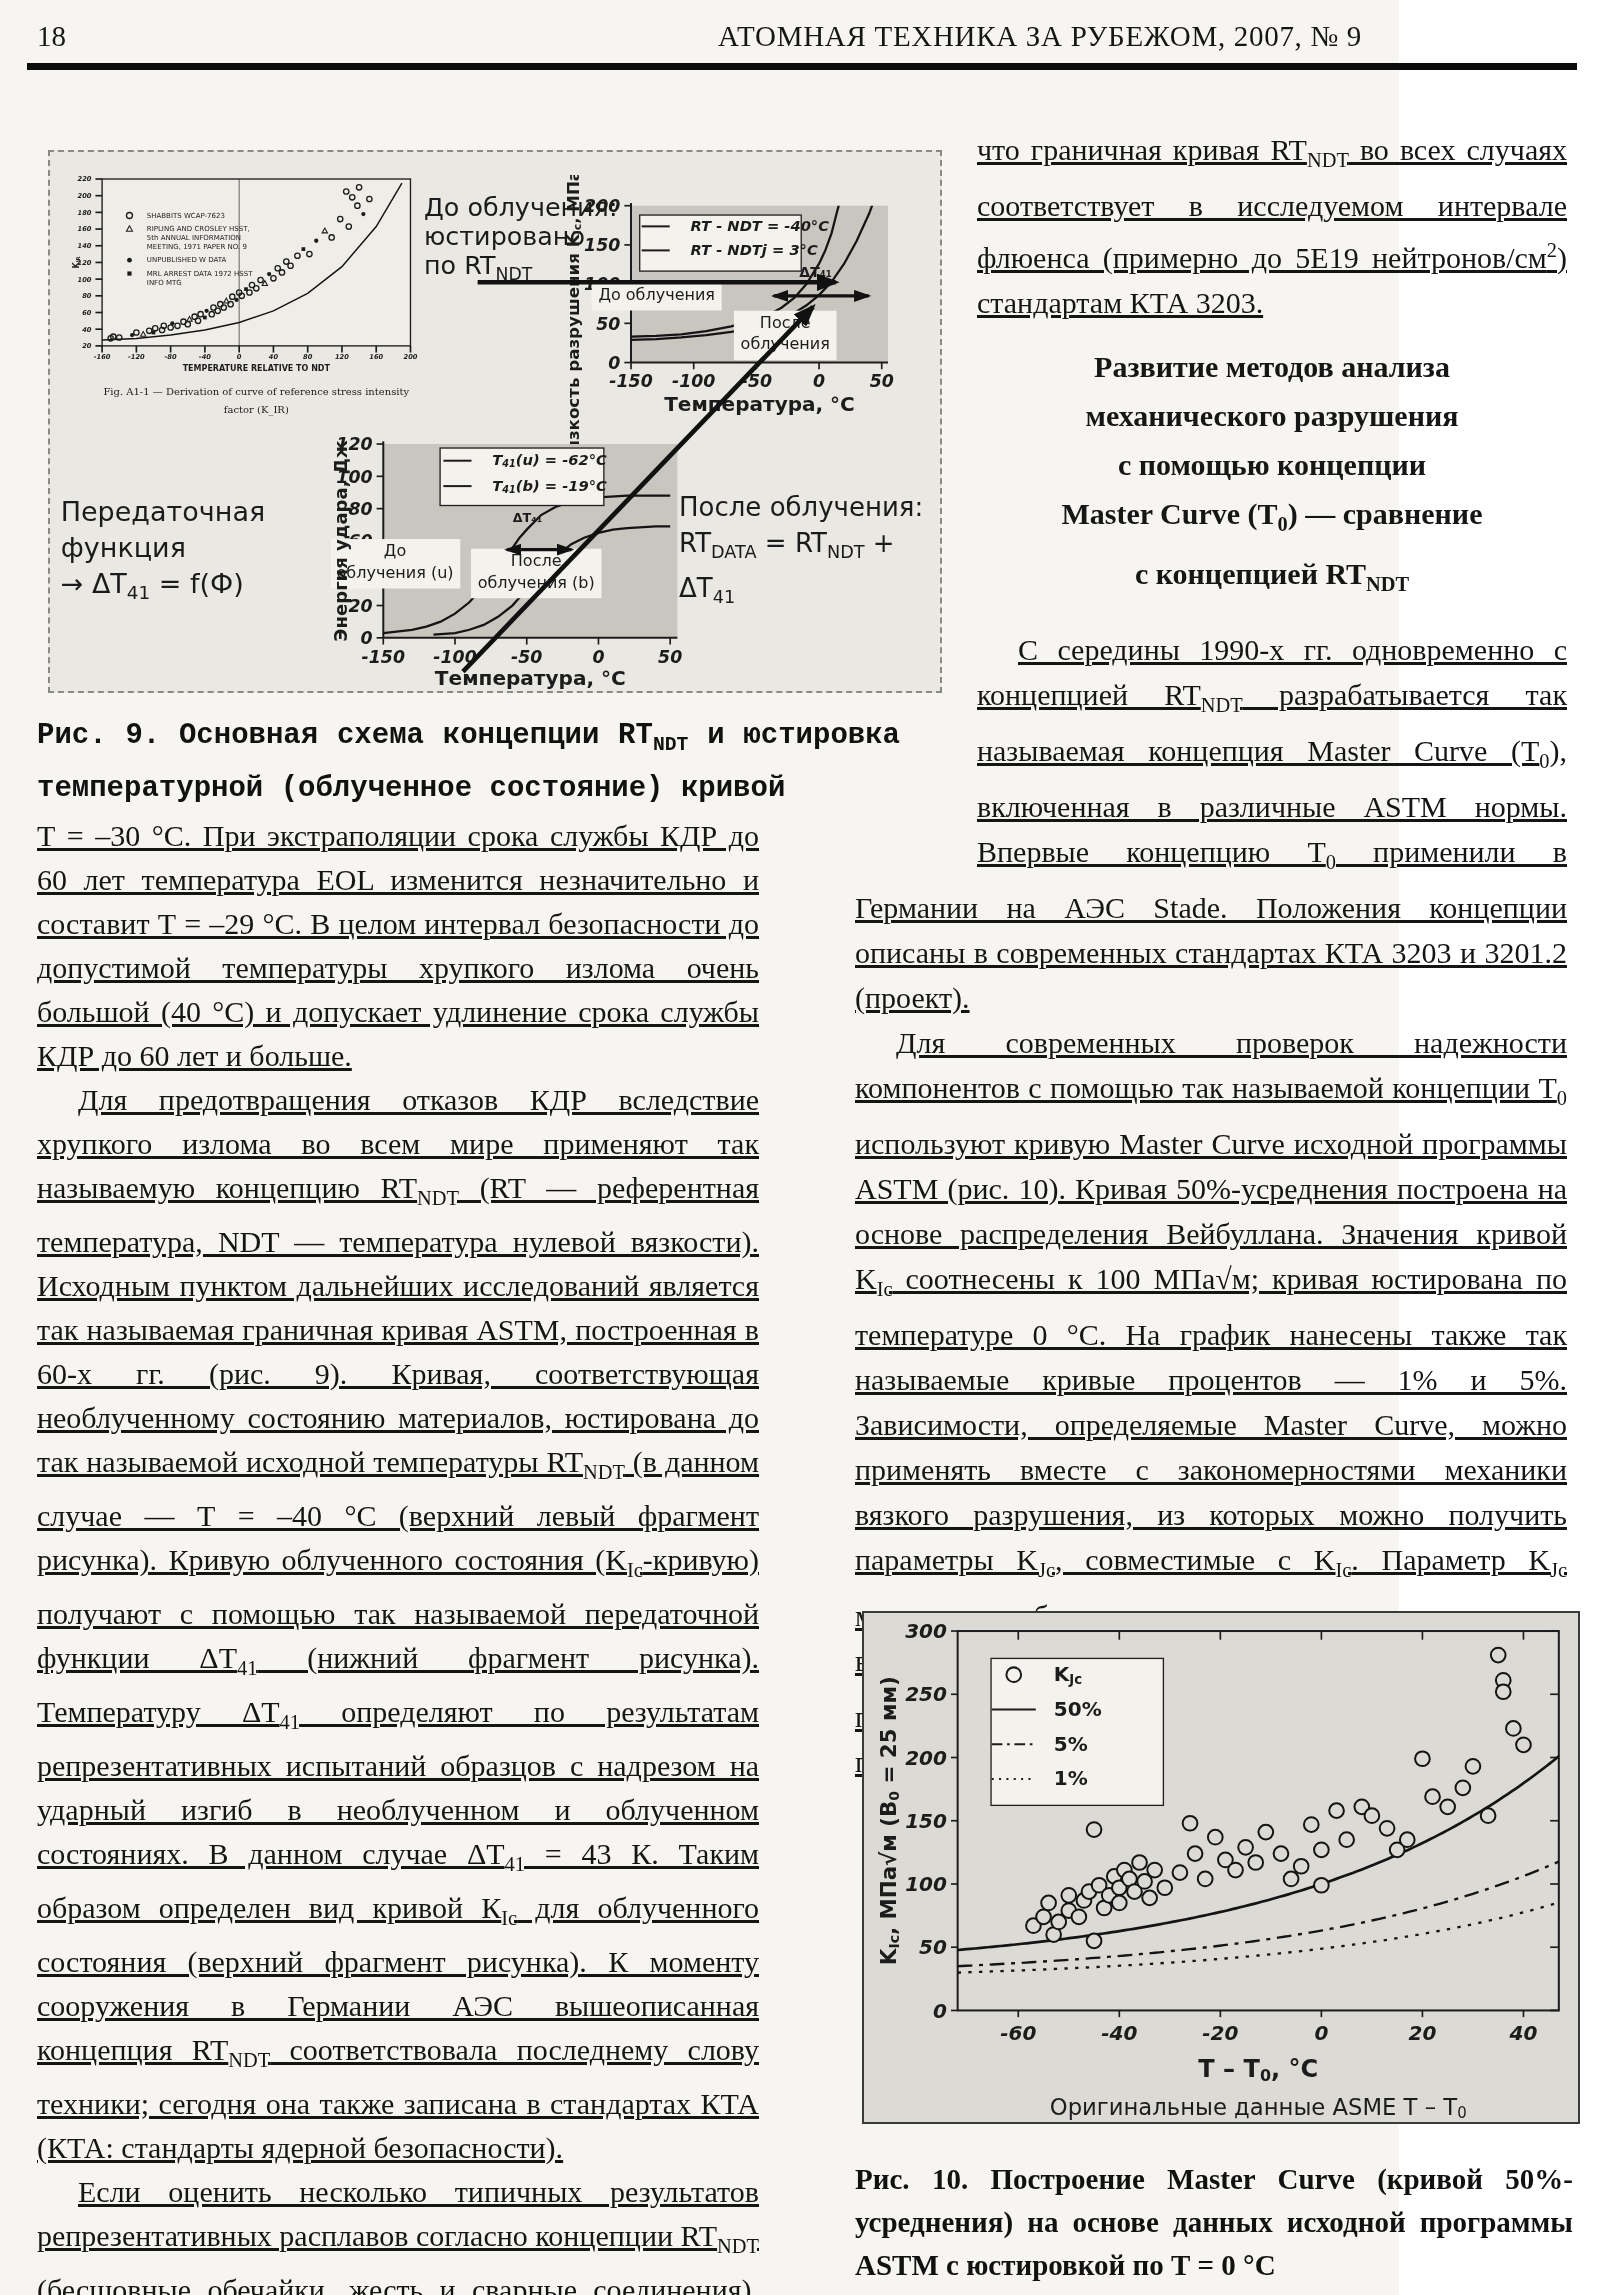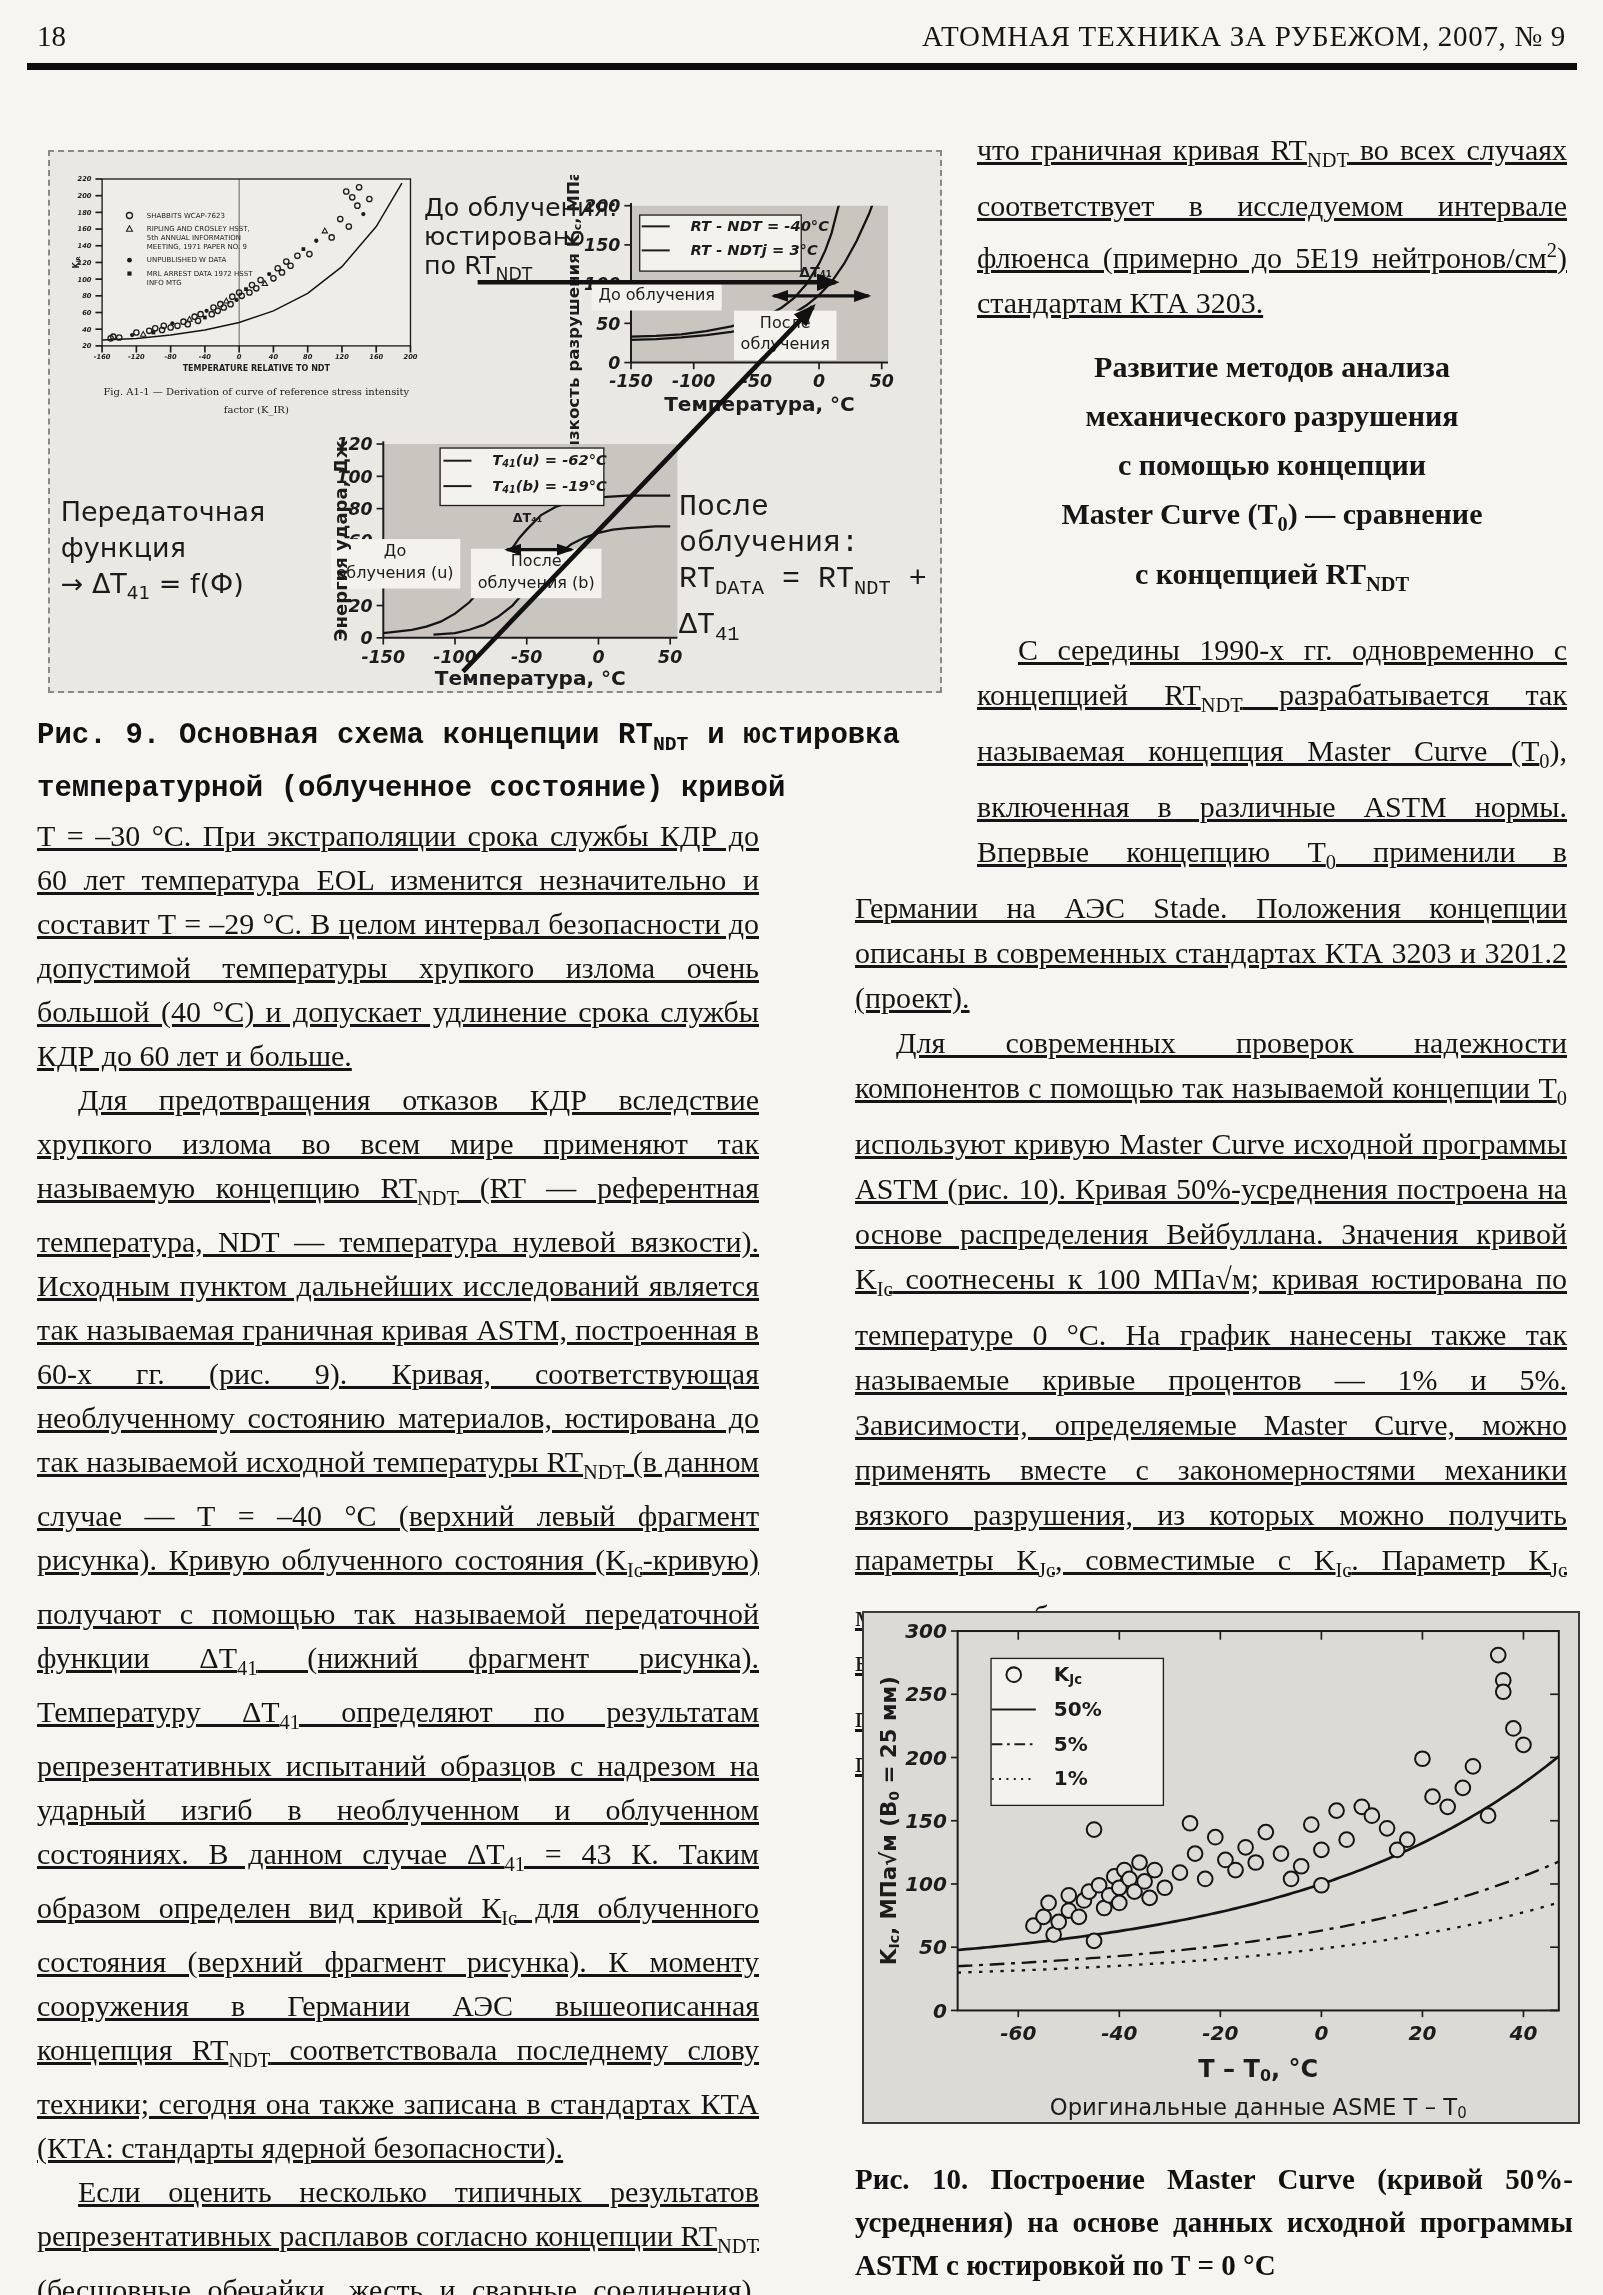--- a/index.html
+++ b/index.html
@@ -1,26 +1,26 @@
 <!DOCTYPE html>
 <html style="font-size:10.7px"><head>
 <meta charset="utf-8">
 <style>
   html,body{margin:0;padding:0;}
   body{width:1603px;height:2295px;overflow:hidden;}
-  .page{position:relative;width:1603px;height:2295px;background:#f7f5f1;color:#161616;}
+  .page{position:relative;width:1399px;height:2295px;background:#f7f5f1;color:#161616;}
   .hdr-num{position:absolute;left:37px;top:20px;font:29px "Liberation Serif",serif;}
   .hdr-title{position:absolute;right:37px;top:20px;font:29px "Liberation Serif",serif;letter-spacing:0.7px;}
   .hdr-rule{position:absolute;left:27px;top:63px;width:1550px;height:7.3px;background:#0c0c0c;}
   .fig9{position:absolute;left:48px;top:150px;width:894px;height:543px;background:#eae8e3;border:2px dashed #8a8a85;box-sizing:border-box;}
   .fig9 svg,.fig10 svg{position:absolute;}
   .fig-text{position:absolute;font-family:"DejaVu Sans",sans-serif;color:#1b1b1b;}
   .fig9-pre{left:374px;top:41px;width:207px;font-size:25.4px;line-height:29px;}
   .fig9-transfer{left:10.7px;top:334px;width:294px;font-size:27px;line-height:36px;margin-top:8px;}
-  .fig9-post{left:629px;top:337px;width:265px;font-size:30px;line-height:36px;font-family:Liberation Mono, monospace;}
+  .fig9-post{left:629px;top:337px;width:265px;font-size:26px;line-height:36px;}
   .overlay{position:absolute;left:0;top:0;pointer-events:none;}
   .caption{font:700 29px/43px "Liberation Serif",serif;text-align:justify;color:#111;}
   .fig9-caption{position:absolute;left:37px;top:714px;width:863px;font-family:Liberation Mono, monospace;}
   .col{position:absolute;text-align:justify;}
   .left-col{left:37px;top:814px;width:722px;}
   .right-col{left:855px;top:127px;width:712px;}
   .para{font:30px/44px "Liberation Serif",serif;color:#151515;text-align:justify;margin:0;text-decoration:underline;}
   .right-col .para{line-height:45px;}
   .indent{text-indent:41px;}
   .wrap-spacer{float:left;width:122px;height:748px;}

